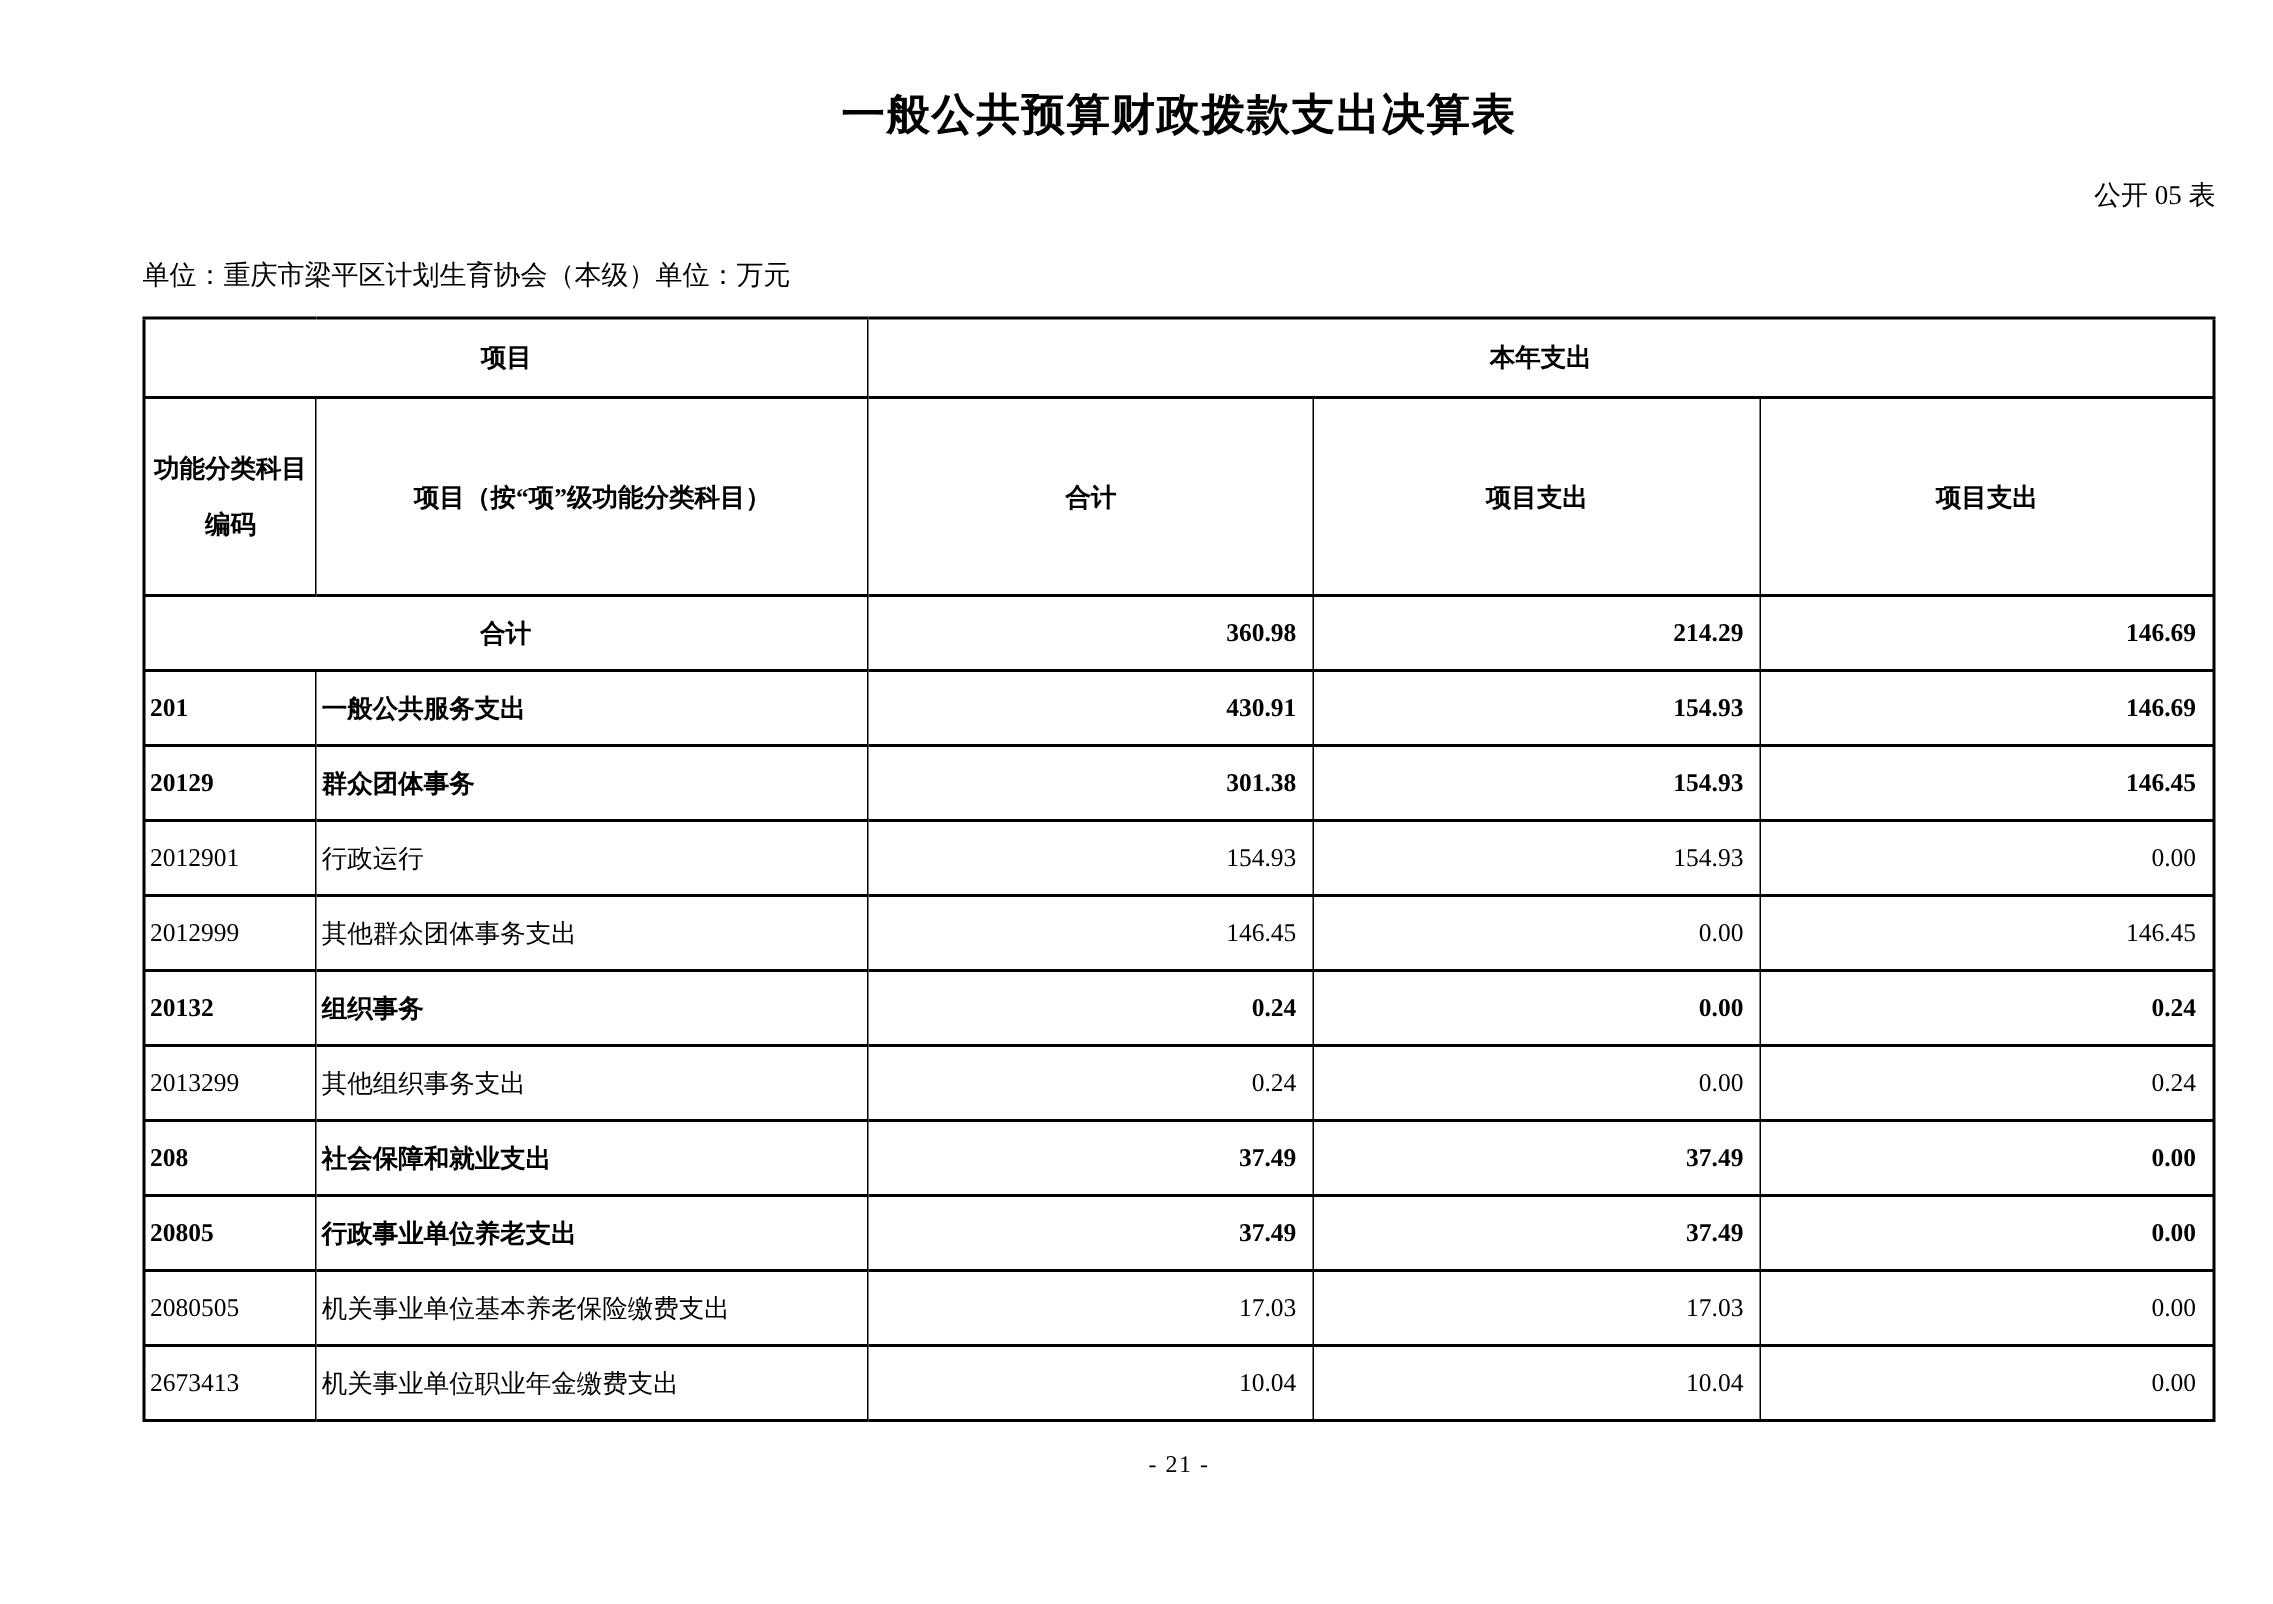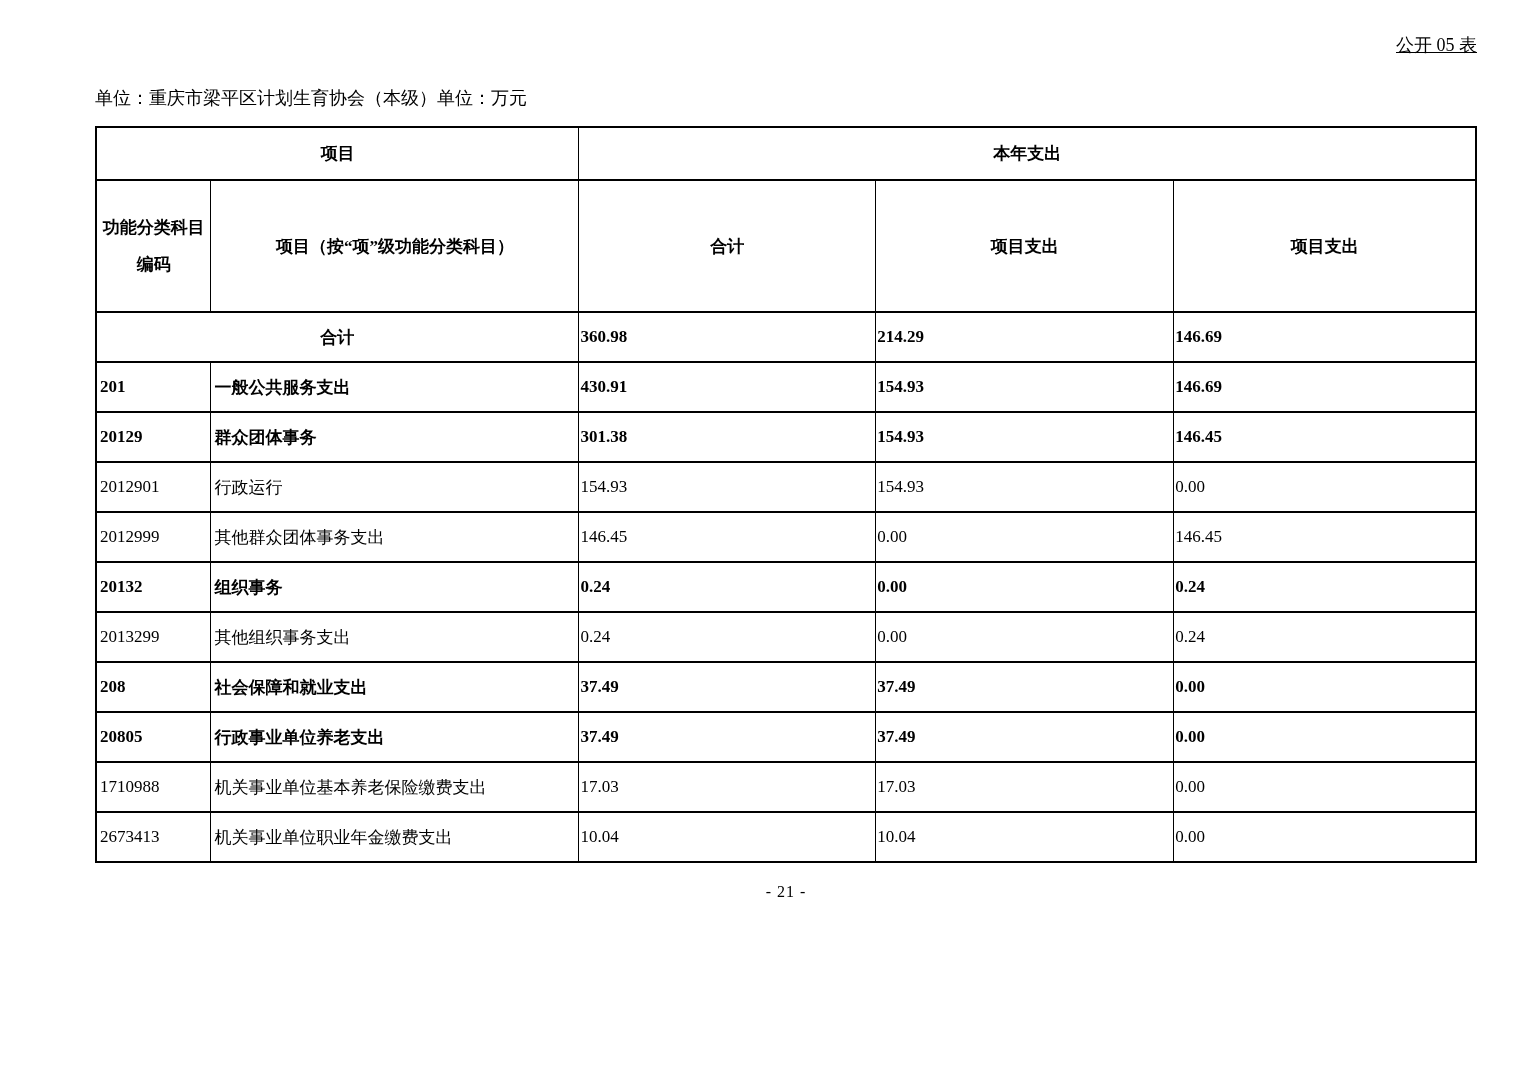--- a/index.html
+++ b/index.html
@@ -18,25 +18,24 @@
   .doc-title {
     margin: 0;
     padding-top: 57px;
     text-align: center;
     font-size: 29px;
     font-weight: bold;
     line-height: 40px;
     letter-spacing: 1px;
   }
   .table-code {
-    margin-top: 32px;
+    margin-top: 20px;
     text-align: right;
     font-size: 18px;
     line-height: 26px;
-    text-decoration: underline;
   }
   .meta-row {
     margin-top: 27px;
     display: flex;
     justify-content: flex-start;
     align-items: baseline;
     font-size: 18px;
     line-height: 26px;
   }
   table.fin-table {
@@ -68,35 +67,37 @@
   td.cell-code {
     text-align: left;
     padding-left: 3px;
   }
   td.cell-name {
     text-align: left;
     padding-left: 3px;
   }
   td.cell-name.centered { text-align: center; padding-left: 0; }
   td.cell-num {
+    text-align: right;
     padding-right: 11px;
   }
   tr.bold-row td { font-weight: bold; }
   .page-footer {
     margin-top: 20px;
     text-align: center;
     font-size: 16px;
     letter-spacing: 1px;
   }
 </style>
 </head>
 <body>
 
 <div class="page">
 
+  <h1 class="doc-title">一般公共预算财政拨款支出决算表</h1>
 
   <div class="table-code">公开 05 表</div>
 
   <div class="meta-row">
     <span>单位：重庆市梁平区计划生育协会（本级）</span>
     <span>单位：万元</span>
   </div>
 
   <table class="fin-table">
     <colgroup>
@@ -179,21 +180,21 @@
           <td class="cell-num">0.00</td>
         </tr>
         <tr class="bold-row">
           <td class="cell-code">20805</td>
           <td class="cell-name">行政事业单位养老支出</td>
           <td class="cell-num">37.49</td>
           <td class="cell-num">37.49</td>
           <td class="cell-num">0.00</td>
         </tr>
         <tr>
-          <td class="cell-code">1710988</td>
+          <td class="cell-code">2080505</td>
           <td class="cell-name">机关事业单位基本养老保险缴费支出</td>
           <td class="cell-num">17.03</td>
           <td class="cell-num">17.03</td>
           <td class="cell-num">0.00</td>
         </tr>
         <tr>
           <td class="cell-code">2673413</td>
           <td class="cell-name">机关事业单位职业年金缴费支出</td>
           <td class="cell-num">10.04</td>
           <td class="cell-num">10.04</td>

